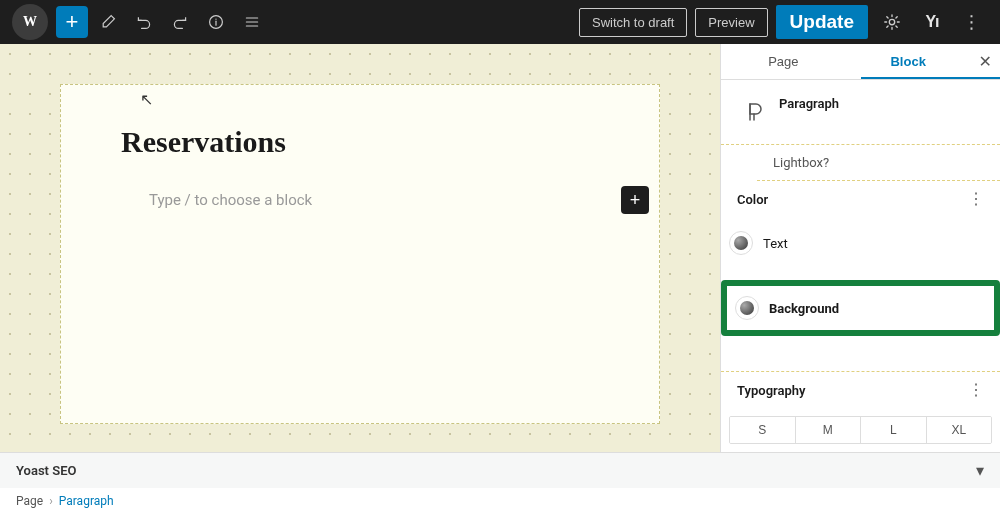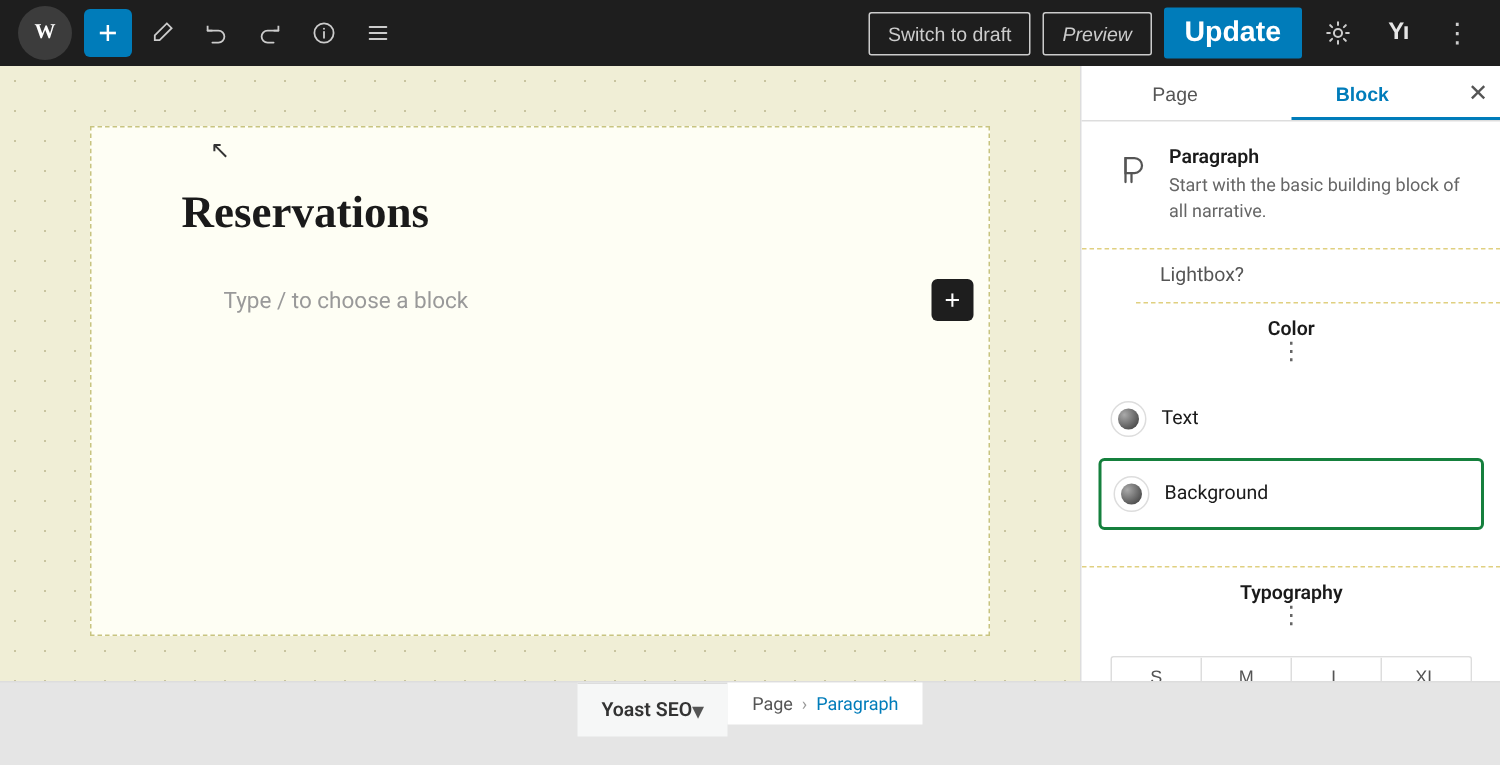--- a/index.html
+++ b/index.html
@@ -17,21 +17,21 @@
     }
     .toolbar-btn.primary {
       background: #007cba; color: white; width: 32px; height: 32px; border-radius: 4px; font-size: 18px;
     }
     .toolbar-spacer { flex: 1; }
     .toolbar-right { display: flex; align-items: center; gap: 8px; }
     .btn-switch-draft {
       background: none; border: 1px solid #ccc; color: #ccc; padding: 6px 12px; border-radius: 2px; cursor: pointer; font-size: 13px;
     }
     .btn-preview {
-      background: none; border: 1px solid #ccc; color: #ccc; padding: 6px 12px; border-radius: 2px; cursor: pointer; font-size: 13px; font-style: italic;
+      background: none; border: 1px solid #ccc; color: #ccc; padding: 6px 12px; border-radius: 2px; cursor: pointer; font-size: 13px;
     }
     .btn-update {
       background: #007cba; border: none; color: white; padding: 6px 14px; border-radius: 2px; cursor: pointer; font-size: 19px; font-weight: 600;
     }
     .toolbar-icon-btn {
       background: none; border: none; color: #ccc; cursor: pointer; width: 32px; height: 32px; display: flex; align-items: center; justify-content: center; border-radius: 4px; font-size: 16px;
     }
 
     
     #main-area {
@@ -83,27 +83,27 @@
       width: 32px; height: 32px; display: flex; align-items: center; justify-content: center; font-size: 18px; color: #555; flex-shrink: 0;
     }
     .block-info-text h3 { font-size: 13px; font-weight: 600; color: #1a1a1a; margin-bottom: 3px; }
     .block-info-text p { font-size: 12px; color: #666; line-height: 1.4; }
 
     
     .panel-section {
       border-bottom: 1px dashed #e0d080; padding: 0;
     }
     .panel-section-header {
-      display: flex; align-items: center; justify-content: space-between; padding: 10px 16px; cursor: pointer; flex-direction: column;
+      display: flex; align-items: center; justify-content: space-between; padding: 10px 16px; cursor: pointer;
     }
     .panel-section-title { font-size: 13px; font-weight: 600; color: #1a1a1a; }
     .panel-section-menu-btn {
       background: none; border: none; cursor: pointer; color: #666; font-size: 16px; line-height: 1;
     }
-    .panel-section-content { padding: 8px 19px 16px; }
+    .panel-section-content { padding: 8px 8px 16px; }
 
     
     .lightbox-row { padding: 10px 16px; display: flex; align-items: center; justify-content: space-between; border-bottom: 1px dashed #e0d080; margin-left: 36px; }
     .lightbox-label { font-size: 13px; color: #555; }
 
     
     .color-option {
       display: flex; align-items: center; gap: 10px; padding: 6px 0; cursor: pointer;
     }
     .color-circle {
@@ -124,21 +124,21 @@
     .size-buttons {
       display: flex; gap: 0; border: 1px solid #ddd; border-radius: 2px; overflow: hidden;
     }
     .size-btn {
       flex: 1; padding: 6px; text-align: center; font-size: 12px; color: #555; background: white; border: none; border-right: 1px solid #ddd; cursor: pointer;
     }
     .size-btn:last-child { border-right: none; }
 
     
     #bottom-bar {
-      height: 56px; background: #e5e5e5; border-top: 1px solid #ddd; display: flex; flex-direction: row; justify-content: center; flex-shrink: 0;
+      height: 56px; background: #0ea5e9; border-top: 1px solid #ddd; display: flex; flex-direction: column; justify-content: center; flex-shrink: 0;
     }
     #yoast-bar {
       background: #f6f7f7; border-top: 1px solid #ddd; display: flex; align-items: center; justify-content: space-between; padding: 8px 16px; height: 36px;
     }
     .yoast-label { font-size: 13px; font-weight: 600; color: #333; }
     .yoast-toggle { background: none; border: none; cursor: pointer; font-size: 16px; color: #555; }
     #breadcrumb-bar {
       background: white; display: flex; align-items: center; padding: 6px 16px; height: 28px; gap: 6px;
     }
     .breadcrumb-item { font-size: 12px; color: #555; }
@@ -234,21 +234,20 @@
       <div class="block-info">
         <div class="block-icon">
           <svg width="24" height="24" viewBox="0 0 24 24" fill="none">
             <path d="M9 4h6a5 5 0 010 10H9V4z" stroke="#555" stroke-width="1.5" fill="none"></path>
             <line x1="9" y1="4" x2="9" y2="20" stroke="#555" stroke-width="1.5" stroke-linecap="round"></line>
             <line x1="13" y1="14" x2="13" y2="20" stroke="#555" stroke-width="1.5" stroke-linecap="round"></line>
           </svg>
         </div>
         <div class="block-info-text">
           <h3>Paragraph</h3>
-          <p>Start with the basic building block of all narrative.</p>
         </div>
       </div>
 
       <div class="lightbox-row">
         <span class="lightbox-label">Lightbox?</span>
       </div>
 
       <div class="panel-section">
         <div class="panel-section-header">
           <span class="panel-section-title">Color</span>
@@ -256,21 +255,21 @@
         </div>
         <div class="panel-section-content">
 
           <div class="color-option">
             <div class="color-circle">
               <div class="color-circle-inner" style="background: radial-gradient(circle at 30% 30%, #aaa, #333); border-radius: 50%;"></div>
             </div>
             <span class="color-label">Text</span>
           </div>
 
-          <div style="border: 2px solid #15803d; border-radius: 4px; padding: 4px 8px; margin: 8px -8px;">
+          <div style="border: 6px solid #15803d; border-radius: 4px; padding: 4px 8px; margin: 19px -8px; font-weight: bold;">
             <div class="color-option">
               <div class="color-circle">
                 <div class="color-circle-inner" style="background: radial-gradient(circle at 30% 30%, #aaa, #333); border-radius: 50%;"></div>
               </div>
               <span class="color-label">Background</span>
             </div>
           </div>
         </div>
       </div>
 

